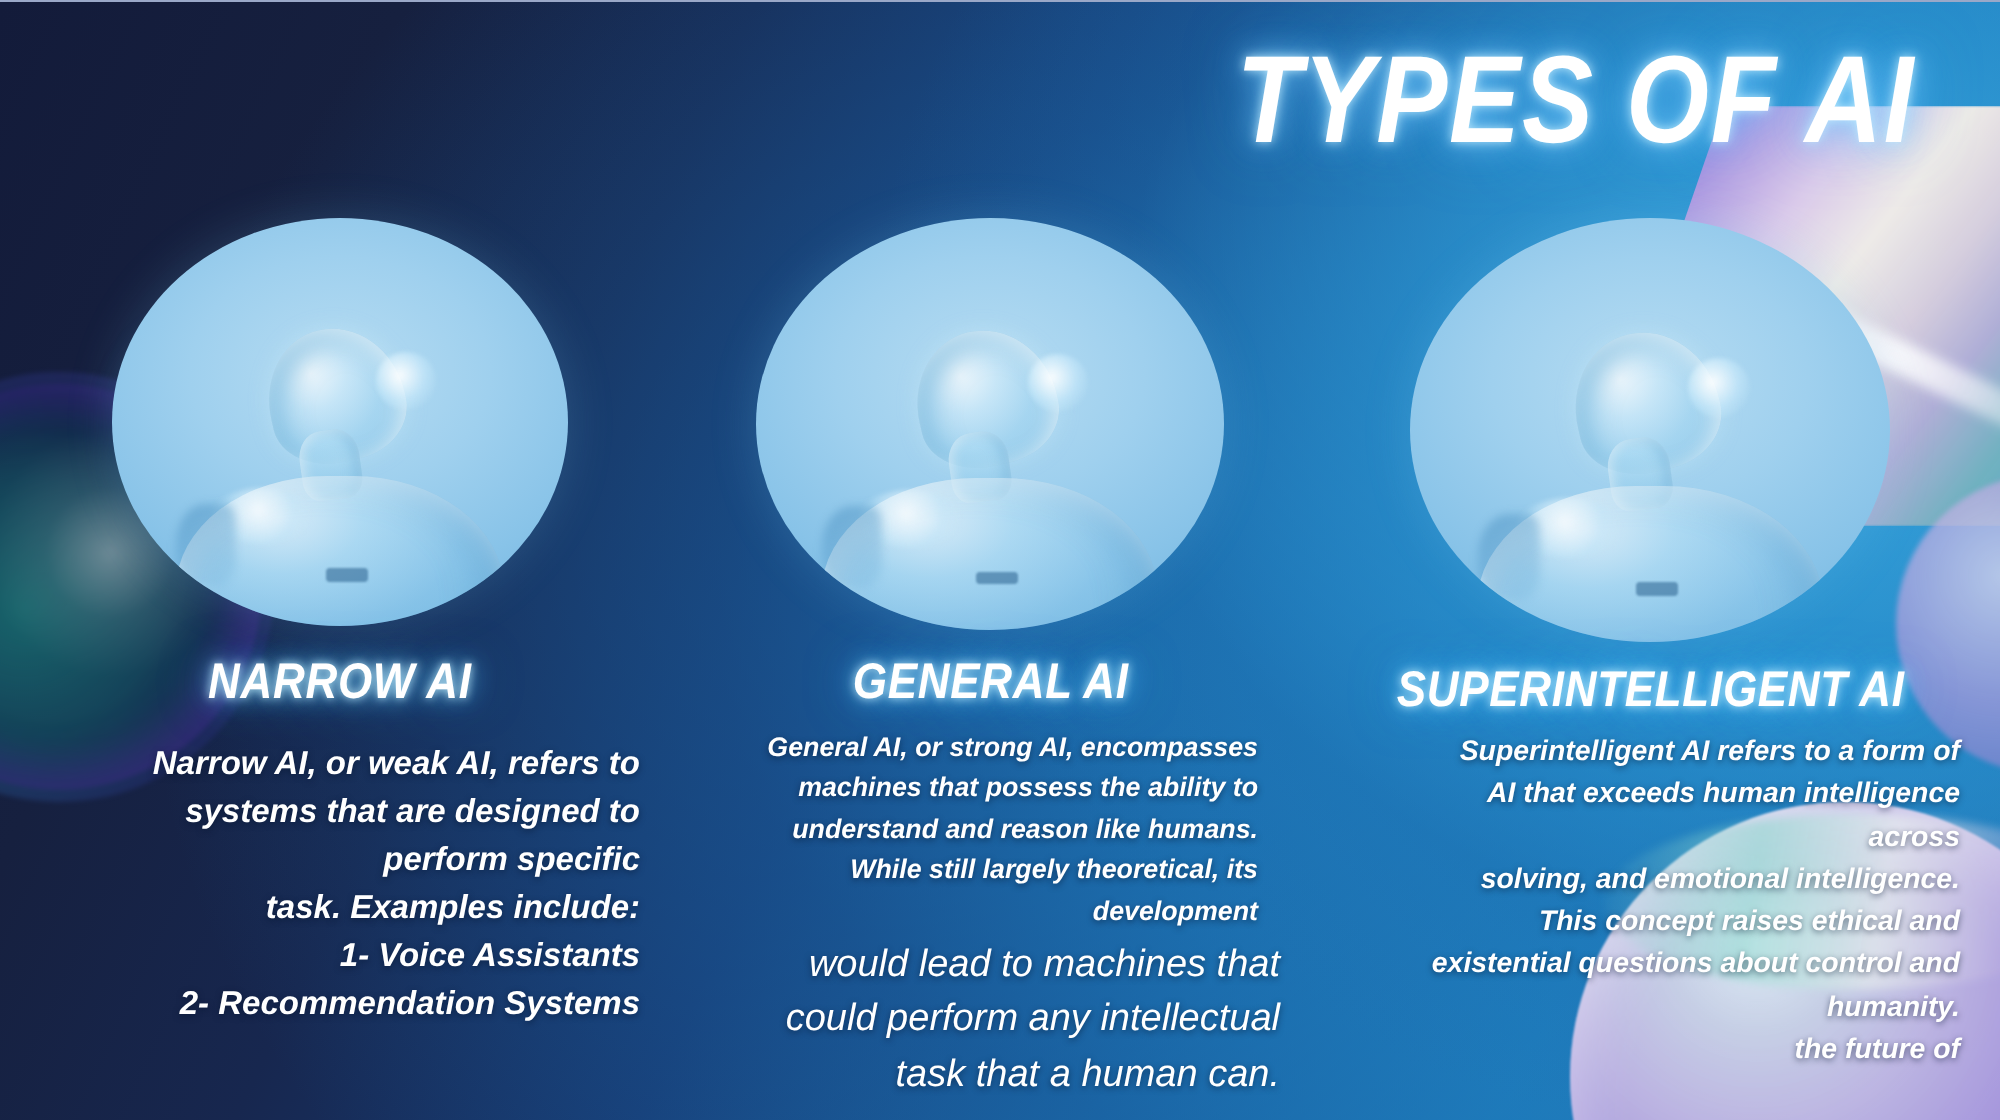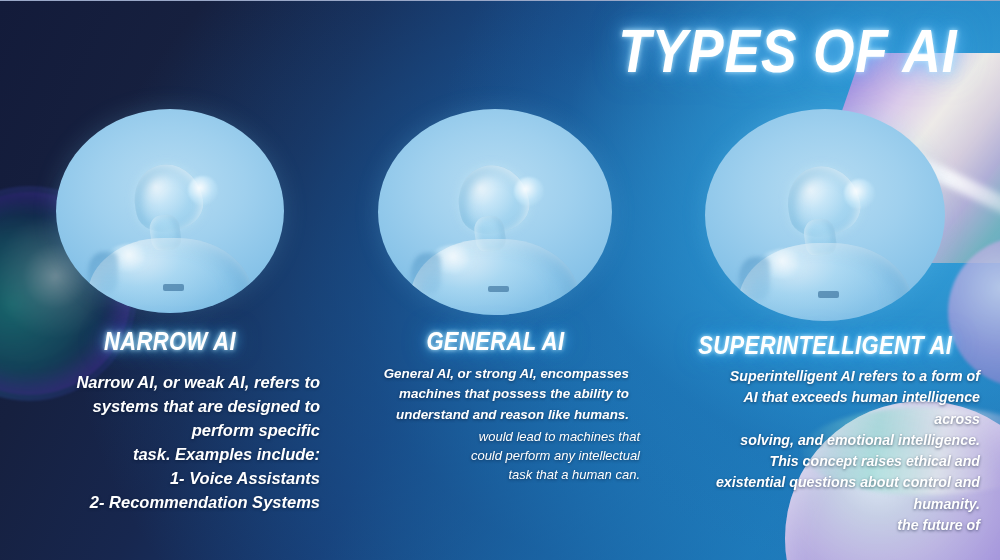--- a/index.html
+++ b/index.html
@@ -293,21 +293,21 @@
   .text-2a {
     margin-top: 8px;
     width: 268px;
     font-size: 13.4px;
     font-weight: 600;
     line-height: 1.52;
   }
   .text-2b {
     margin-top: 3px;
     width: 290px;
-    font-size: 13px;
+    font-size: 19px;
     font-weight: 400;
     line-height: 1.45;
   }
   .text-3 {
     margin-top: 6px;
     width: 310px;
     font-size: 14.2px;
     font-weight: 600;
     line-height: 1.5;
   }
@@ -361,20 +361,22 @@
           <div class="fig-shoulder-hi"></div>
           <div class="fig-edge-dark"></div>
           <div class="fig-chest-mark"></div>
         </div>
       </div>
       <div class="col-heading h-2">GENERAL AI</div>
       <div class="body-text text-2a">
         <span class="line">General AI, or strong AI, encompasses</span>
         <span class="line">machines that possess the ability to</span>
         <span class="line">understand and reason like humans.</span>
+        <span class="line">While still largely theoretical, its</span>
+        <span class="line">development</span>
       </div>
       <div class="body-text text-2b">
         <span class="line">would lead to machines that</span>
         <span class="line">could perform any intellectual</span>
         <span class="line">task that a human can.</span>
       </div>
     </div>
 
     <div class="column col-3">
       <div class="oval oval-3">

